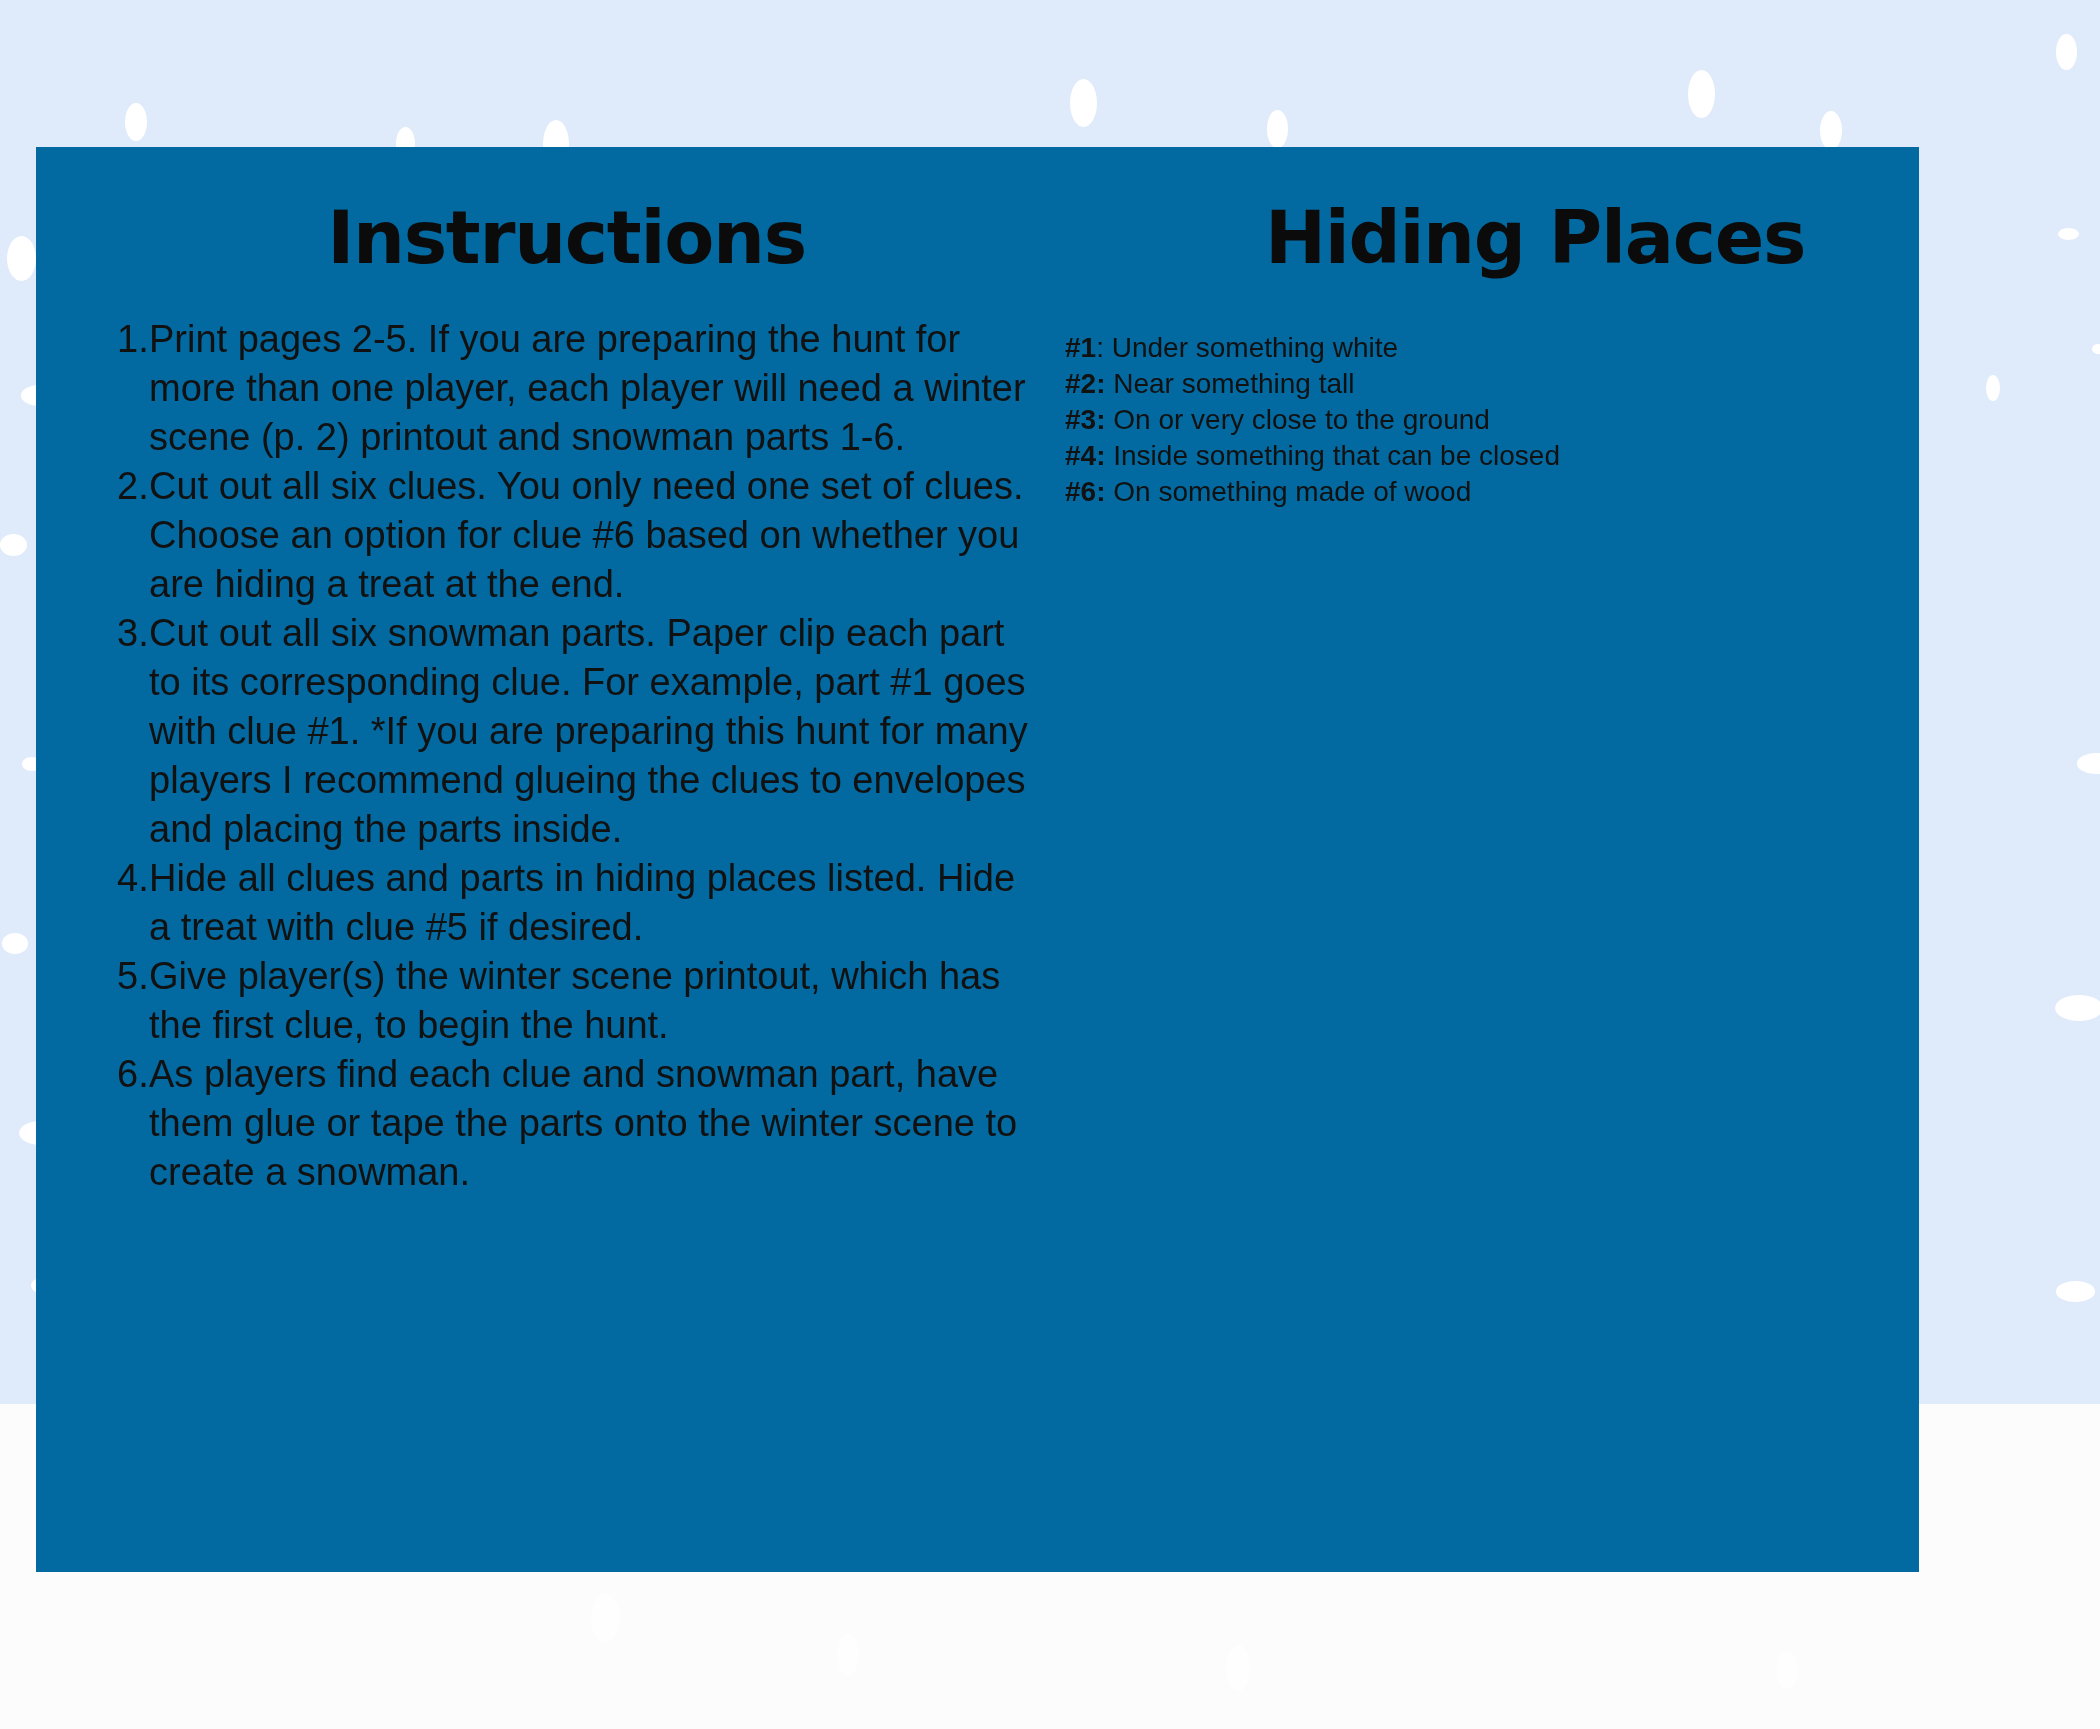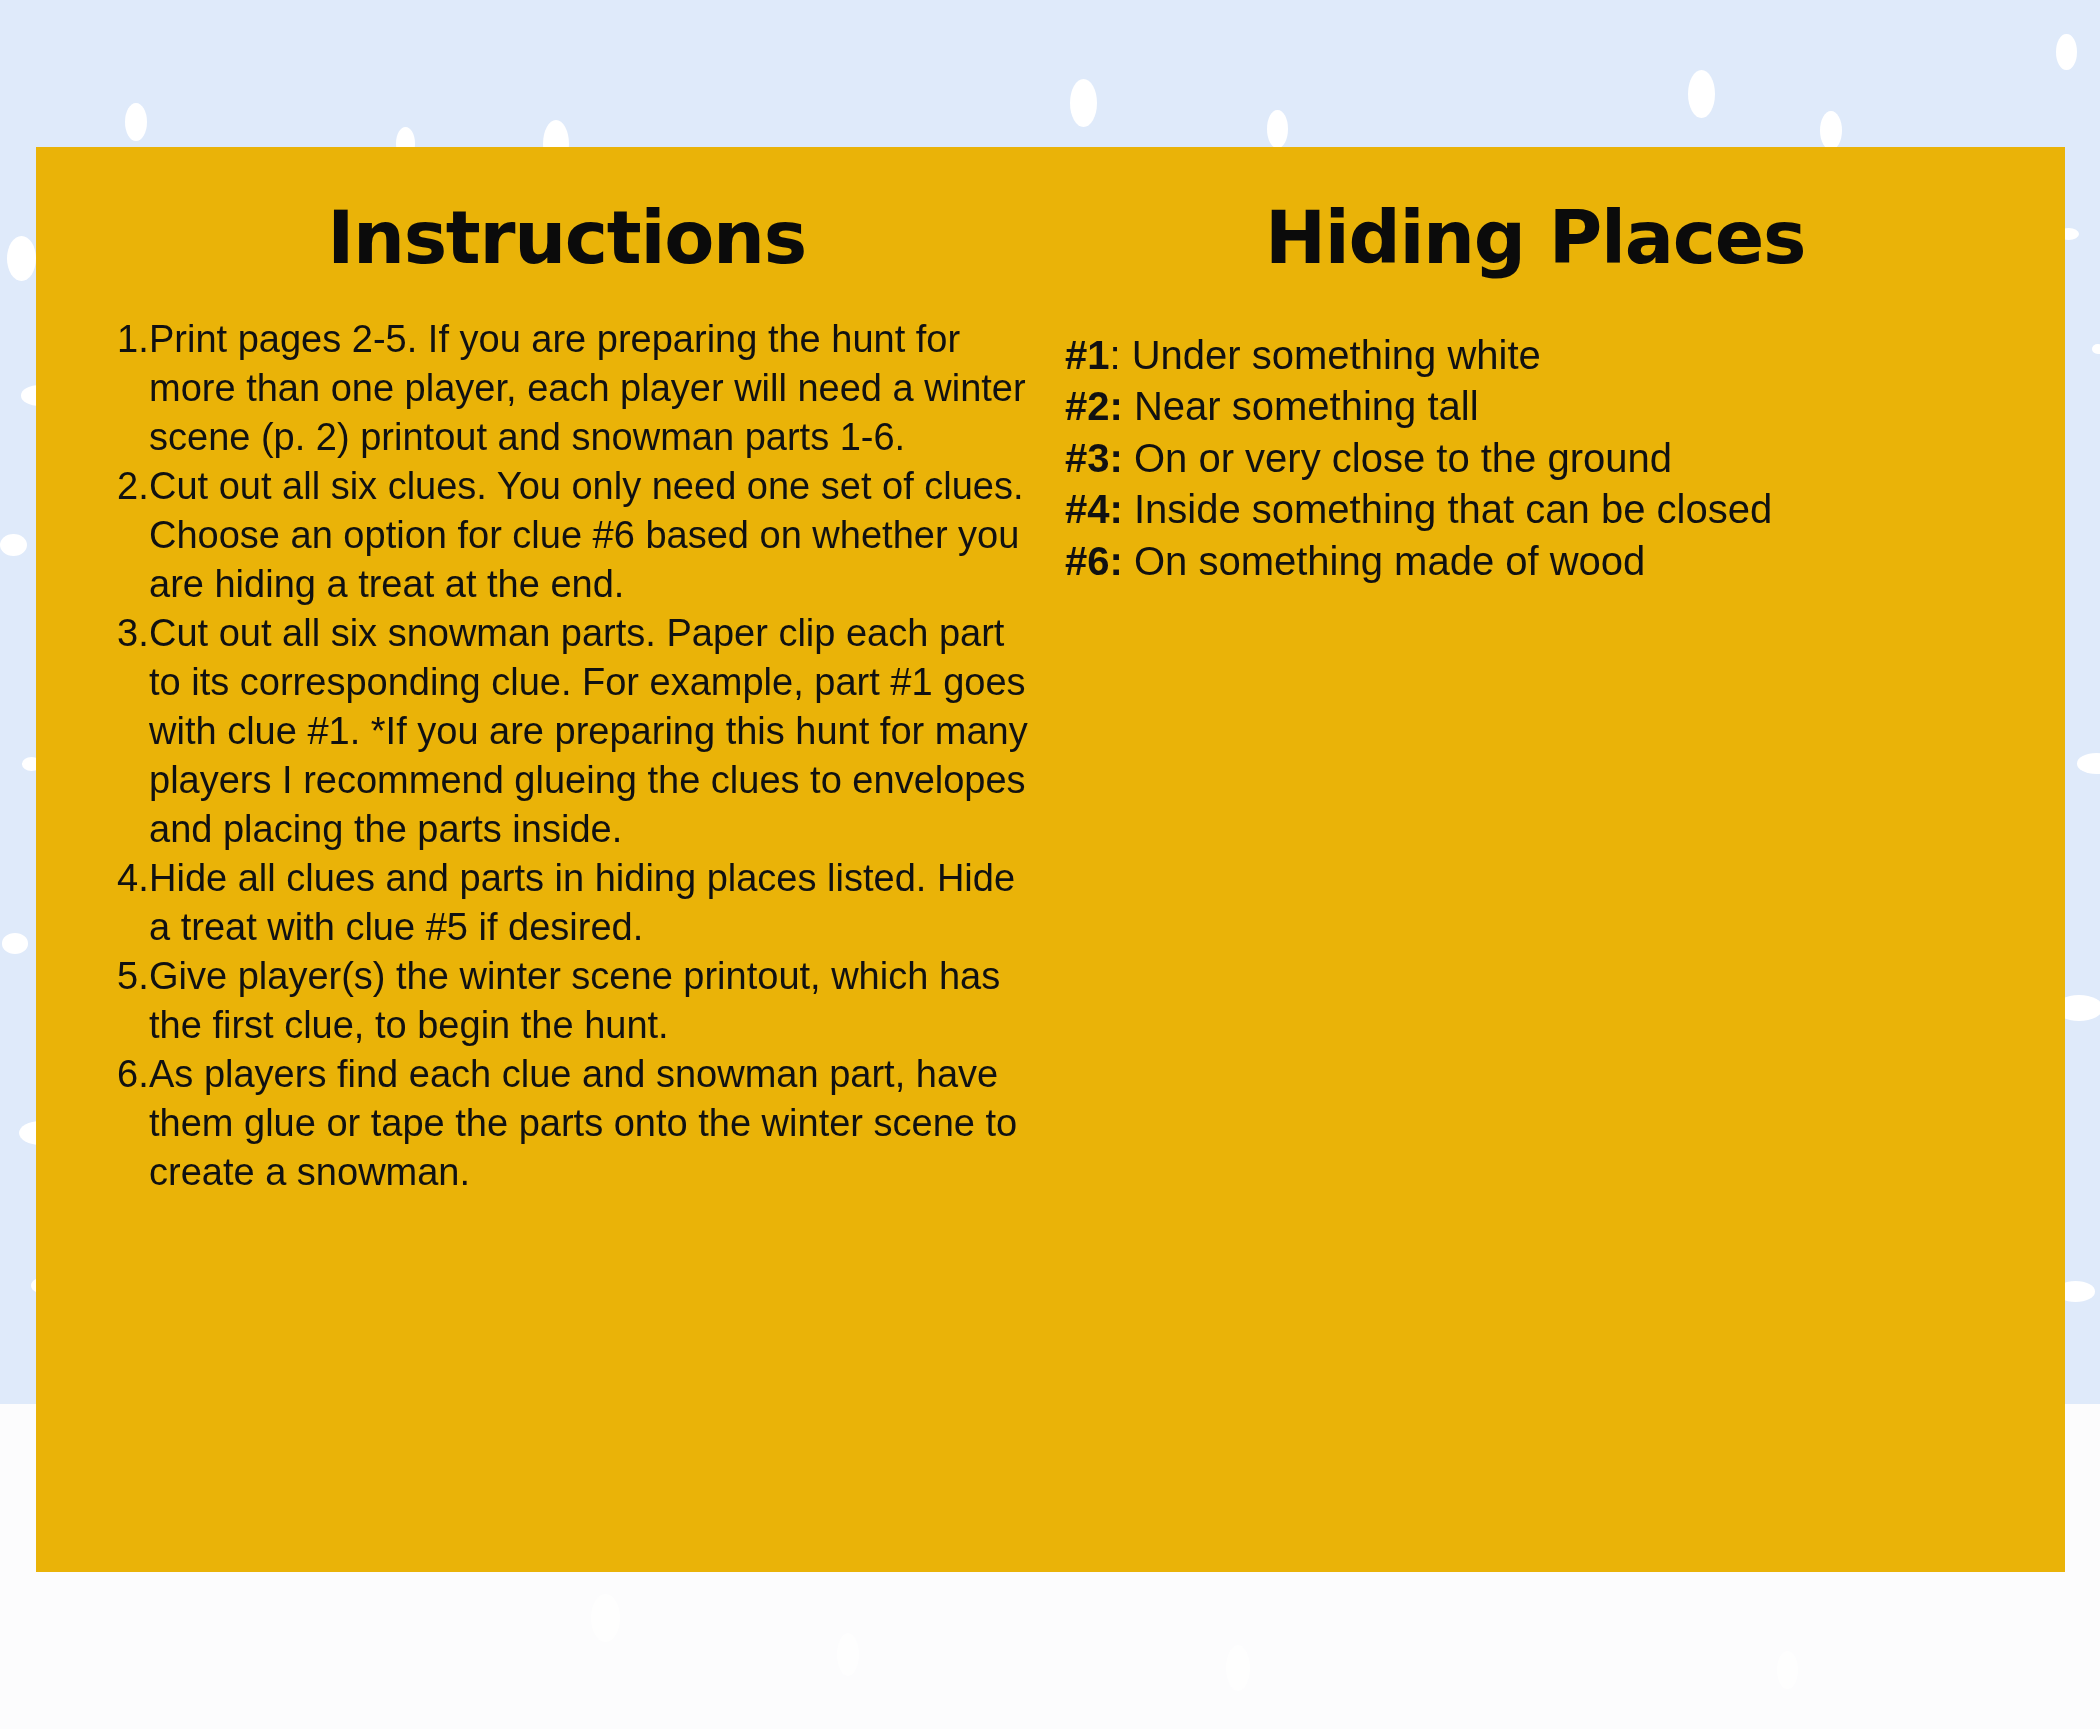--- a/index.html
+++ b/index.html
@@ -44,23 +44,23 @@
     background: #ffffff;
     border-radius: 50%;
     opacity: 0.65;
   }
 
   
   #page-card {
     position: absolute;
     left: 36px;
     top: 147px;
-    width: 2029px;
+    width: 1883px;
     height: 1425px;
-    background: #eab308;
+    background: #0369a1;
   }
 
   
   #columns {
     position: absolute;
     left: 0;
     top: 0;
     width: 2029px;
     height: 1425px;
   }
@@ -121,21 +121,21 @@
     font-size: 38px;
     line-height: 1.29;
     color: #111111;
     max-width: 856px;
   }
   #hiding-list {
     margin: 0;
     padding: 0;
     padding-left: 19px;
     list-style: none;
-    font-size: 40px;
+    font-size: 28px;
     line-height: 1.29;
     color: #111111;
     margin-top: 53px;
   }
   #hiding-list li {
     white-space: normal;
   }
   #hiding-list li .hp-label {
     font-weight: 700;
   }

